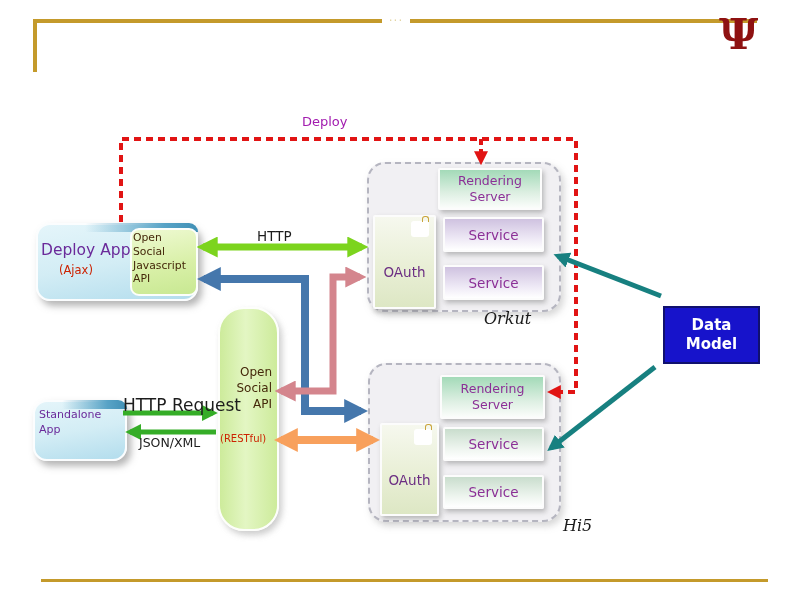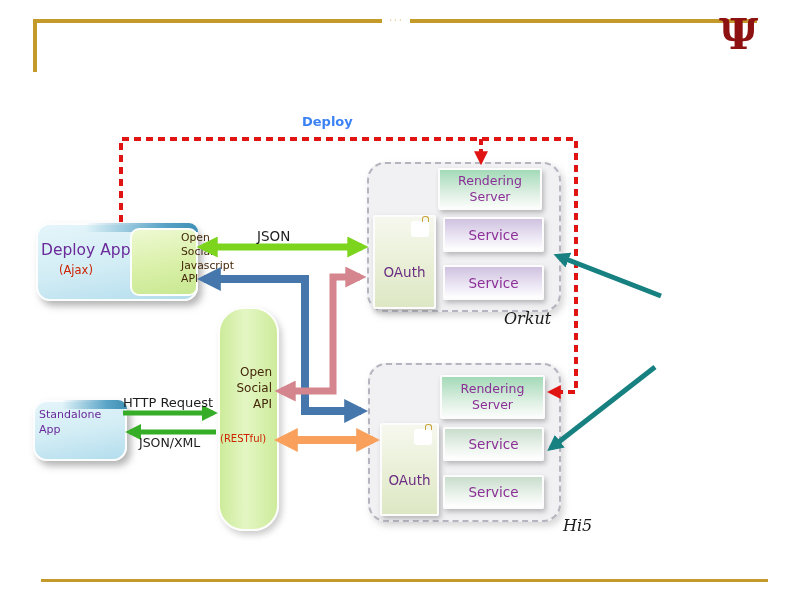--- a/index.html
+++ b/index.html
@@ -12,47 +12,47 @@
   #gold-top{left:33px;top:19px;width:724px;height:4px;}
   #gold-left{left:33px;top:19px;width:4px;height:53px;}
   #gold-bottom{left:41px;top:579px;width:727px;height:3px;}
   #ellipsis{left:382px;top:12px;width:28px;height:15px;background:#fff;color:#e3d5a4;
             font-size:12px;line-height:10px;text-align:center;letter-spacing:1px;}
   #logo{left:719px;top:13px;font-family:"DejaVu Serif","Liberation Serif",serif;
         font-size:43px;font-weight:bold;color:#8e1111;line-height:1;}
 
   
   .lbl{color:#1c1c1c;white-space:nowrap;}
-  #deploy-label{left:302px;top:114px;font-size:13px;color:#3b82f6;font-weight:bold;}
+  #deploy-label{left:302px;top:114px;font-size:13px;color:#a21caf;}
   #http-label{left:257px;top:228px;font-size:13.5px;}
-  #http-request-label{left:123px;top:395px;font-size:13px;}
+  #http-request-label{left:123px;top:395px;font-size:17px;}
   #json-xml-label{left:139px;top:435px;font-size:12.5px;}
   .caption{font-family:"DejaVu Serif","Liberation Serif",serif;font-style:italic;
            font-size:16px;color:#1a1a1a;}
-  #orkut-caption{left:504px;top:309px;}
+  #orkut-caption{left:484px;top:309px;}
   #hi5-caption{left:524px;top:516px;margin-left:39px;}
 
   
   .app-box{border-radius:14px;border:2px solid #fbfdfe;
            background:linear-gradient(170deg,#e4f5fa 0%,#d3edf5 50%,#b3dded 100%);
            box-shadow:4px 5px 7px rgba(110,110,110,.5);}
   .app-box::before{content:"";position:absolute;top:-2px;right:-2px;left:30%;height:9px;
            border-radius:4px 12px 0 0;
            background:linear-gradient(90deg,rgba(80,160,195,0) 0%,#58a3c6 70%,#3f8fb5 100%);}
   #gadget-box{left:36px;top:223px;width:158px;height:74px;}
   #standalone-box{left:33px;top:400px;width:90px;height:57px;}
   #gadget-title{left:41px;top:241px;font-size:15.5px;color:#6a2a9a;}
   #gadget-sub{left:39px;top:263px;font-size:11.5px;color:#cc2200;}
   #standalone-title{left:39px;top:408px;width:82px;font-size:11px;line-height:1.35;color:#6a2a9a;}
 
   
   #js-api-panel{left:130px;top:228px;width:64px;height:64px;border-radius:9px;
         border:2px solid #fcfefb;
         background:linear-gradient(170deg,#eef9d2 0%,#d9f0a8 55%,#c8e892 100%);}
-  #js-api-text{left:133px;top:231px;width:60px;font-size:10.8px;line-height:1.28;color:#44280a;padding-left:48px;}
+  #js-api-text{left:133px;top:231px;width:60px;font-size:10.8px;line-height:1.28;color:#44280a;}
   #osapi-box{left:218px;top:307px;width:57px;height:220px;border-radius:26px;
         border:2px solid #fdfefb;
         background:linear-gradient(90deg,#cdeb9b 0%,#e3f6c3 45%,#cdeb9b 100%);
         box-shadow:3px 4px 6px rgba(130,130,130,.4);}
   #osapi-text{left:222px;top:365px;width:50px;font-size:12px;line-height:1.32;color:#44280a;text-align:right;}
   #osapi-sub{left:220px;top:433px;font-size:10px;color:#cc2200;}
 
   
   .platform{border-radius:18px;border:2px dashed #b5b5c0;background:#f1f0f3;
             box-shadow:3px 4px 7px rgba(140,140,140,.35);}
@@ -147,20 +147,23 @@
   <div class="abs lbl" id="gadget-sub" style="color:#cc2200;margin-left:20px;">(Ajax)</div>
   <div class="abs" id="js-api-text">Open Social Javascript API</div>
 
   <div class="abs app-box" id="standalone-box"></div>
   <div class="abs" id="standalone-title">Standalone App</div>
 
   <div class="abs" id="osapi-box"></div>
   <div class="abs" id="osapi-text">Open Social API</div>
   <div class="abs" id="osapi-sub">(RESTful)</div>
 
+  <div class="abs" id="data-model">
+    <span>Data Model</span>
+  </div>
 
   <svg class="abs" id="arrows" viewBox="0 0 800 600">
     <defs>
       <marker id="ah-red" viewBox="0 0 10 10" refX="7" refY="5" markerWidth="3.5" markerHeight="3.5" orient="auto-start-reverse">
           <path d="M0 0 L10 5 L0 10 z" fill="#e11414"></path>
         </marker>
       <marker id="ah-http" viewBox="0 0 10 10" refX="7" refY="5" markerWidth="3" markerHeight="3" orient="auto-start-reverse">
           <path d="M0 0 L10 5 L0 10 z" fill="#7cd41d"></path>
         </marker>
       <marker id="ah-green" viewBox="0 0 10 10" refX="7" refY="5" markerWidth="3.2" markerHeight="3.2" orient="auto-start-reverse">
@@ -192,17 +195,17 @@
     <path d="M 281 440 L 373 440" fill="none" stroke-width="8" marker-start="url(#ah-orange)" marker-end="url(#ah-orange)" stroke="#f8a05c"></path>
 
     <path d="M 123 413 L 213 413" fill="none" stroke-width="5" marker-end="url(#ah-green)" stroke="#35ad27"></path>
     <path d="M 216 432 L 130 432" fill="none" stroke-width="5" marker-end="url(#ah-green)" stroke="#35ad27"></path>
 
     <path d="M 661 296 L 558 256" fill="none" stroke-width="5" marker-end="url(#ah-teal)" stroke="#178080"></path>
     <path d="M 655 367 L 551 448" fill="none" stroke-width="5" marker-end="url(#ah-teal)" stroke="#178080"></path>
   </svg>
 
   <div class="abs lbl overlay-label" id="deploy-label">Deploy</div>
-  <div class="abs lbl overlay-label" id="http-label">JSON</div>
+  <div class="abs lbl overlay-label" id="http-label">HTTP</div>
   <div class="abs lbl overlay-label" id="http-request-label">HTTP Request</div>
   <div class="abs lbl overlay-label" id="json-xml-label">JSON/XML</div>
 
 </div>
 
 </body></html>

